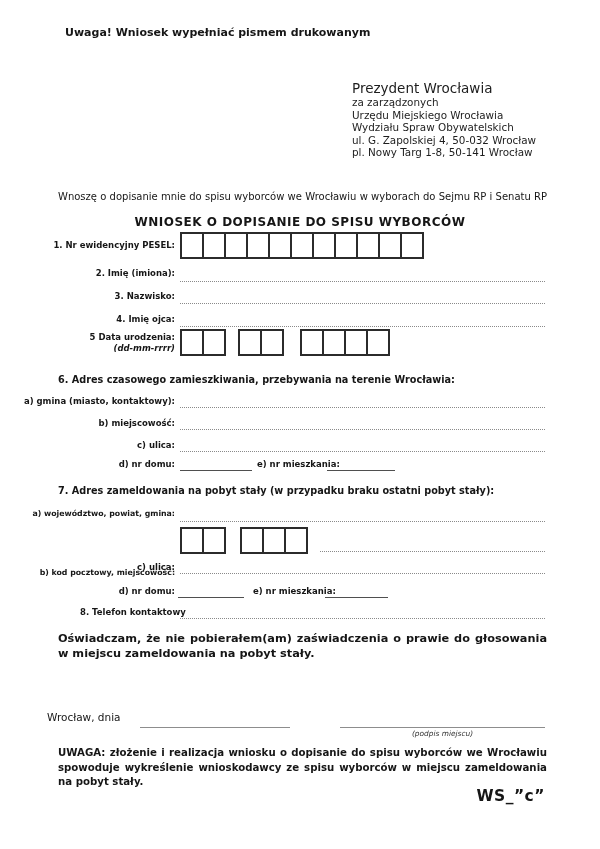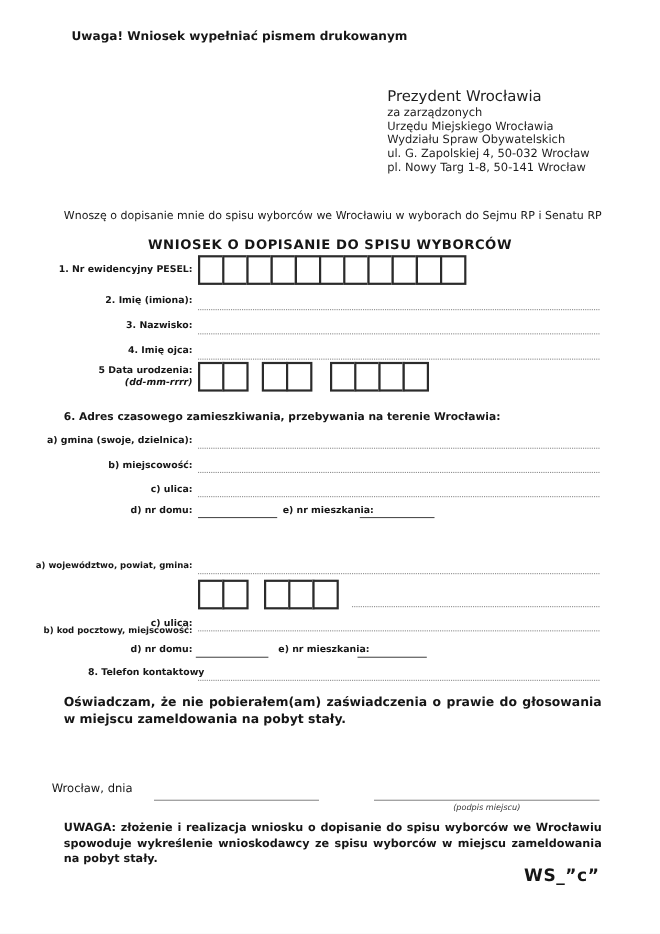--- a/index.html
+++ b/index.html
@@ -97,34 +97,35 @@
     </div>
   <div class="cellrow" style="left:300px;top:329px;">
     <div class="cell"></div>
   <div class="cell"></div>
       <div class="cell"></div>
       <div class="cell"></div>
     </div>
 
   <div class="sec-header" style="top:374px;">6.  Adres czasowego zamieszkiwania, przebywania na terenie Wrocławia:</div>
 
-  <div class="rlabel" style="top:396px;">a) gmina (swoje, dzielnica):</div>
+  <div class="rlabel" style="top:396px;">a) gmina (miasto, kontaktowy):</div>
   <div class="dotline" style="left:180px;top:407px;width:365px;"></div>
 
   <div class="rlabel" style="top:418px;">b) miejscowość:</div>
   <div class="dotline" style="left:180px;top:429px;width:365px;"></div>
 
   <div class="rlabel" style="top:440px;">c) ulica:</div>
   <div class="dotline" style="left:180px;top:451px;width:365px;"></div>
 
   <div class="rlabel" style="top:459px;">d) nr domu:</div>
   <div class="solidline" style="left:180px;top:470px;width:72px;"></div>
   <div class="llabel" style="left:257px;top:459px;">e) nr mieszkania:</div>
   <div class="solidline" style="left:327px;top:470px;width:68px;"></div>
 
+  <div class="sec-header" style="top:485px;">7.  Adres zameldowania na pobyt stały (w przypadku braku ostatni pobyt stały):</div>
 
   <div class="rlabel sm" style="top:509px;">a) województwo, powiat, gmina:</div>
   <div class="dotline" style="left:180px;top:521px;width:365px;"></div>
 
   <div class="rlabel sm" style="top:536px;margin-top:32px;">b) kod pocztowy, miejscowość:</div>
   <div class="cellrow" style="left:180px;top:527px;">
     <div class="cell"></div>
   <div class="cell"></div>
     </div>
   <div class="cellrow" style="left:240px;top:527px;">

